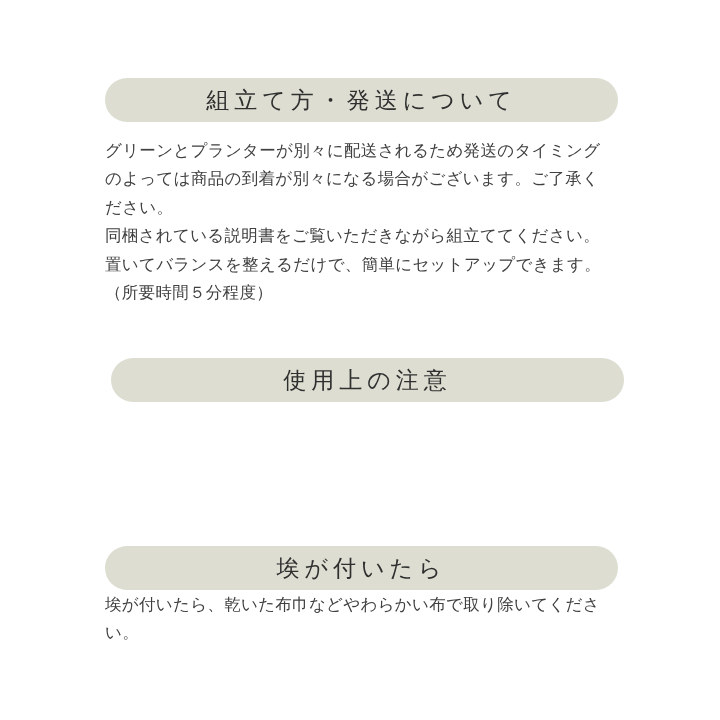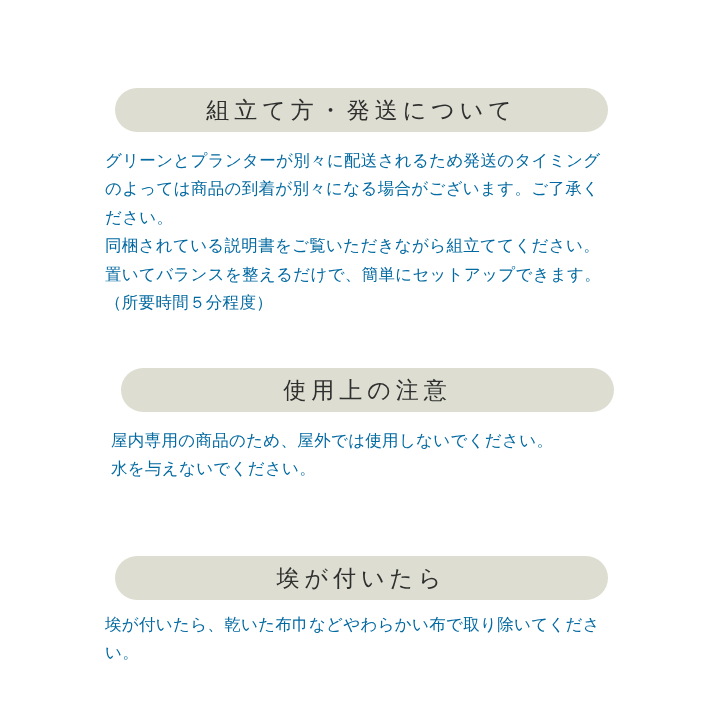--- a/index.html
+++ b/index.html
@@ -27,28 +27,28 @@
   .section-heading {
     background: #ddded1;
     border-radius: 26px;
     height: 44px;
     line-height: 44px;
     text-align: center;
     font-size: 23px;
     letter-spacing: 5px;
     color: #2f2f2f;
     font-weight: 400;
-    margin: 10px;
+    margin: 0;
     box-sizing: border-box;
     padding: 0 10px;
   }
   .section-body {
     font-size: 16.5px;
     line-height: 1.72;
-    color: #0369a1;
+    color: #404040;
     letter-spacing: 0.3px;
     margin: 0;
     white-space: pre-line;
     box-sizing: border-box;
   }
   
   #section-0 {
     position: absolute;
     left: 105px;
     top: 78px;
@@ -85,22 +85,20 @@
 
   <div class="section" id="section-0">
     <div class="section-heading">組立て方・発送について</div>
     <div class="section-body">グリーンとプランターが別々に配送されるため発送のタイミングのよっては商品の到着が別々になる場合がございます。ご了承ください。
 同梱されている説明書をご覧いただきながら組立ててください。
 置いてバランスを整えるだけで、簡単にセットアップできます。（所要時間５分程度）</div>
   </div>
 
   <div class="section" id="section-1">
     <div class="section-heading">使用上の注意</div>
-    <div class="section-body">屋内専用の商品のため、屋外では使用しないでください。
-水を与えないでください。</div>
   </div>
 
   <div class="section" id="section-2">
     <div class="section-heading">埃が付いたら</div>
     <div class="section-body">埃が付いたら、乾いた布巾などやわらかい布で取り除いてください。</div>
   </div>
 
 </div>
 
 </body></html>

